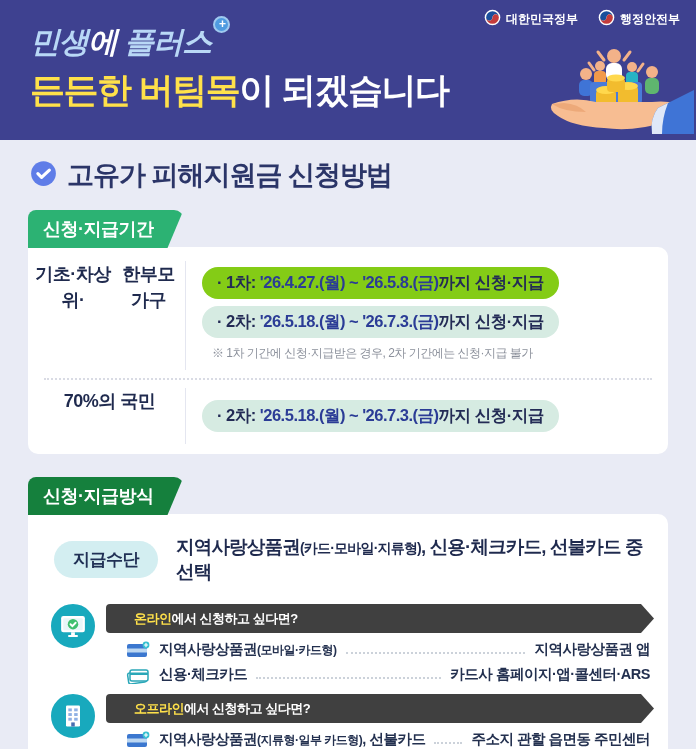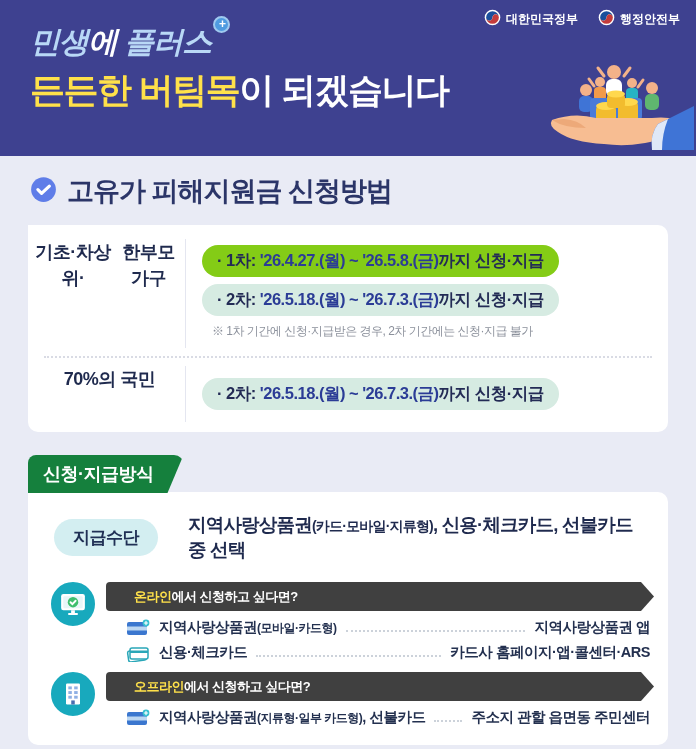--- a/index.html
+++ b/index.html
@@ -2,21 +2,21 @@
 <html><head>
 <meta charset="utf-8">
 <style>
   * { margin:0; padding:0; box-sizing:border-box; }
   body { background:#cfd2e2; }
   .page{
     width:696px; height:749px; background:#e9ebf5; position:relative; overflow:hidden;
     font-family:"Liberation Sans", sans-serif; margin:0 auto;
   }
   
-  .hero{ height:156px; background:#3e4190; position:relative; }
+  .hero{ height:140px; background:#3e4190; position:relative; }
   .gov-logos{ position:absolute; top:9px; right:16px; display:flex; gap:20px; }
   .gov-logo{ display:flex; align-items:center; gap:5px; color:#fff; font-size:12px; font-weight:bold; }
   .hero-text{ padding:22px 0 0 30px; position:relative; z-index:2; }
   .hero-l1{ font-size:30px; font-weight:800; letter-spacing:-1px; color:#fff;font-style:italic; }
   .hero-l1 .hl{ color:#b9d8f6; }
   .plus-badge{
     display:inline-block; vertical-align:top; margin:-6px 0 0 2px;
     width:17px; height:17px; border-radius:50%; background:#4f9be0; border:2px solid #9fc9ef;
     color:#fff; font-size:12px; font-weight:800; line-height:13px; text-align:center;
   }
@@ -50,21 +50,21 @@
     border-radius:17px; padding:5px 15px; margin:4px 0 7px;
     font-size:16.5px; font-weight:800; letter-spacing:-0.5px; color:#232b55;
   }
   .pill.orange{ background:#84cc16; }
   .pill.mint{ background:#d6ebe2; }
   .pill .range{ color:#2b3c96; }
   .p-note{ color:#8b909b; font-size:12px; letter-spacing:-0.5px; margin:3px 0 6px 10px; }
   .dotdiv{ border-top:2px dotted #d9dbe4; margin:8px 0 8px 10px; }
   
   .panel.method{ padding:16px 14px 8px 14px; }
-  .pay-row{ display:flex; align-items:center; gap:30px; padding:4px 0 14px 12px; }
+  .pay-row{ display:flex; align-items:center; gap:18px; padding:4px 0 14px 12px; }
   .pay-pill{ background:#d3eef1; color:#203055; font-weight:800; font-size:17px; letter-spacing:-0.5px;
     padding:7px 19px; border-radius:19px; white-space:nowrap; }
   .pay-text{ font-size:18.5px; font-weight:800; letter-spacing:-0.8px; color:#1f2a4e; }
   .pay-text .paren{ font-size:14px; }
   .channel{ position:relative; padding-left:64px; margin:6px 0 10px; min-height:50px; }
   .ch-circle{
     position:absolute; left:6px; top:-3px; width:50px; height:50px; border-radius:50%;
     background:#18a9bd; border:3px solid #fff; z-index:2;
     display:flex; align-items:center; justify-content:center;
   }
@@ -166,20 +166,21 @@
       <span>
         <svg width="27" height="27" viewBox="0 0 24 24">
           <circle cx="12" cy="12" r="11" fill="#5f7de8"></circle>
           <path d="M7 12.2l3.3 3.3L17.2 9" stroke="#fff" stroke-width="2.8" fill="none" stroke-linecap="round" stroke-linejoin="round"></path>
         </svg>
       </span>
       <h1>고유가 피해지원금 신청방법</h1>
     </div>
 
     
+    <div class="badge green">신청·지급기간</div>
     <div class="panel period">
       <div class="p-row">
         <div class="p-label">
           <span>기초·차상위·</span>
           <span>한부모 가구</span>
         </div>
         <div class="p-body">
           <span class="pill orange"><span>· 1차: </span><span class="range">'26.4.27.(월) ~ '26.5.8.(금)</span><span>까지 신청·지급</span></span>
           <span class="pill mint"><span>· 2차: </span><span class="range">'26.5.18.(월) ~ '26.7.3.(금)</span><span>까지 신청·지급</span></span>
           <div class="p-note">※ 1차 기간에 신청·지급받은 경우, 2차 기간에는 신청·지급 불가</div>

